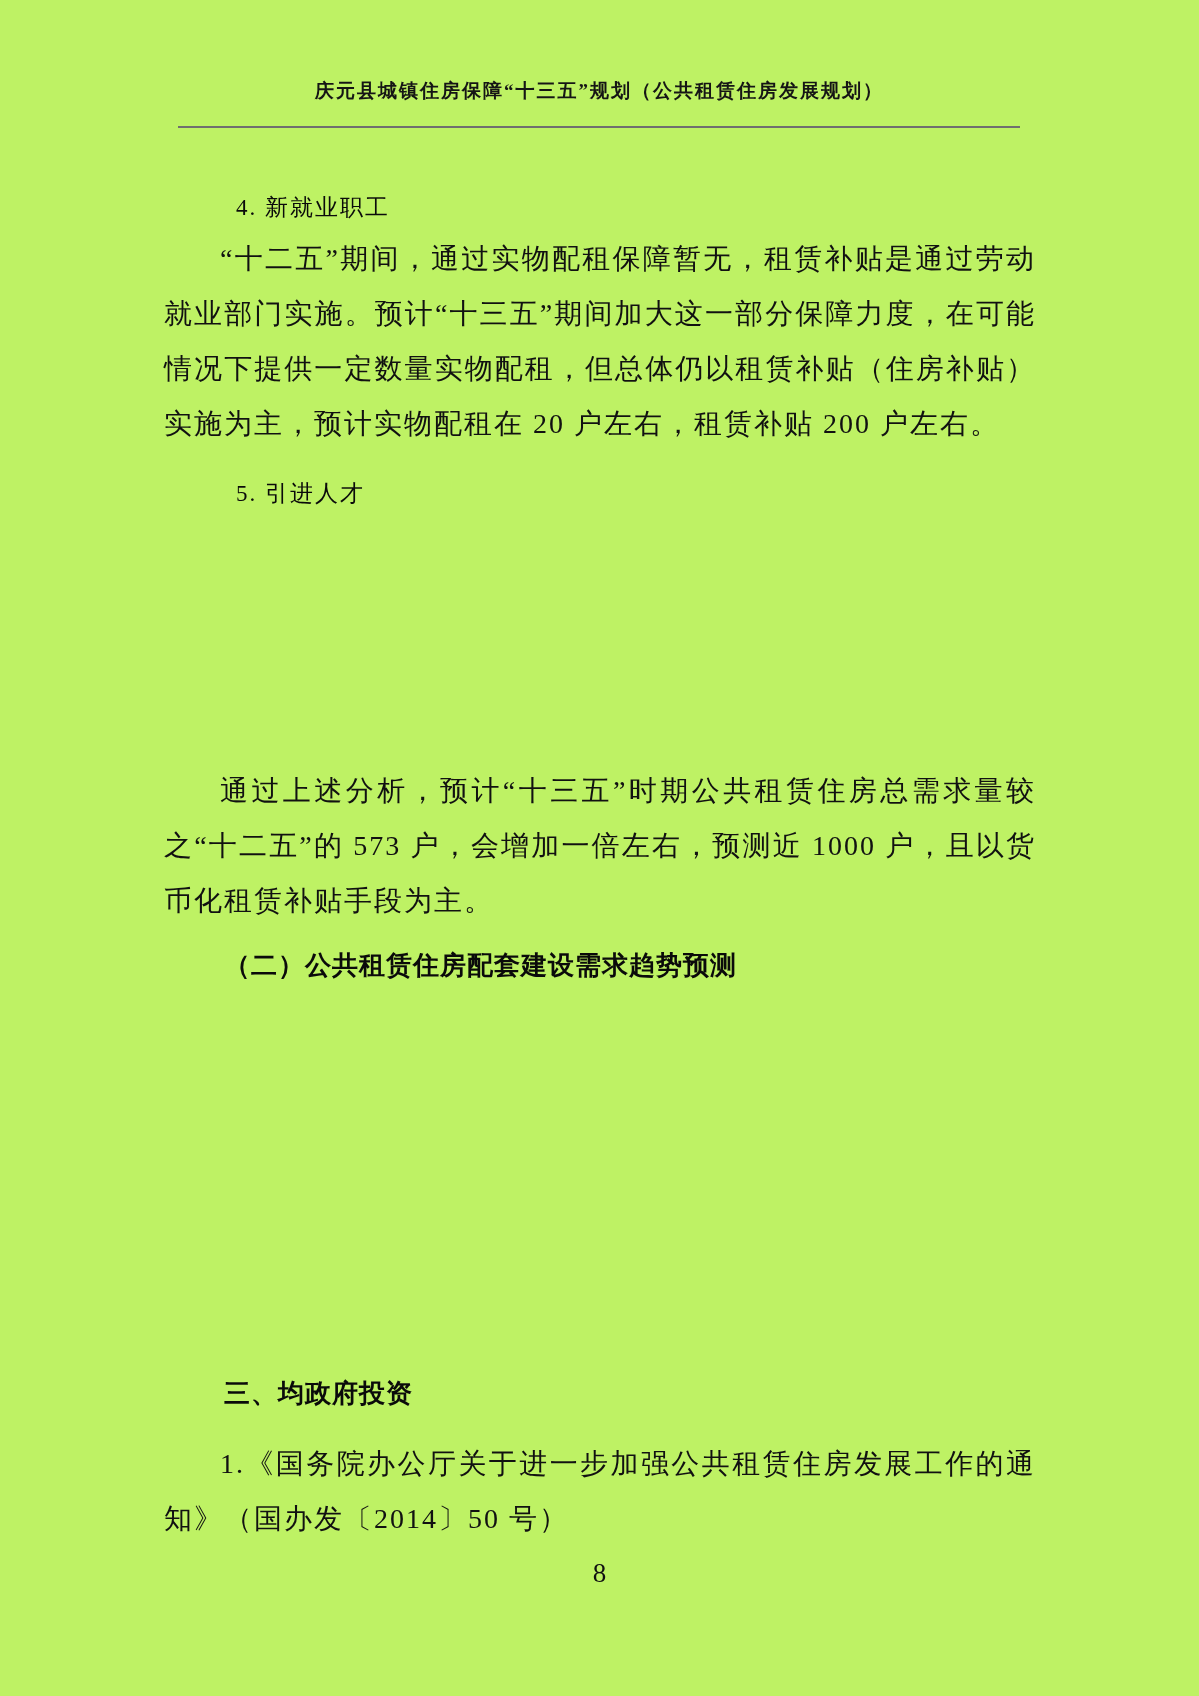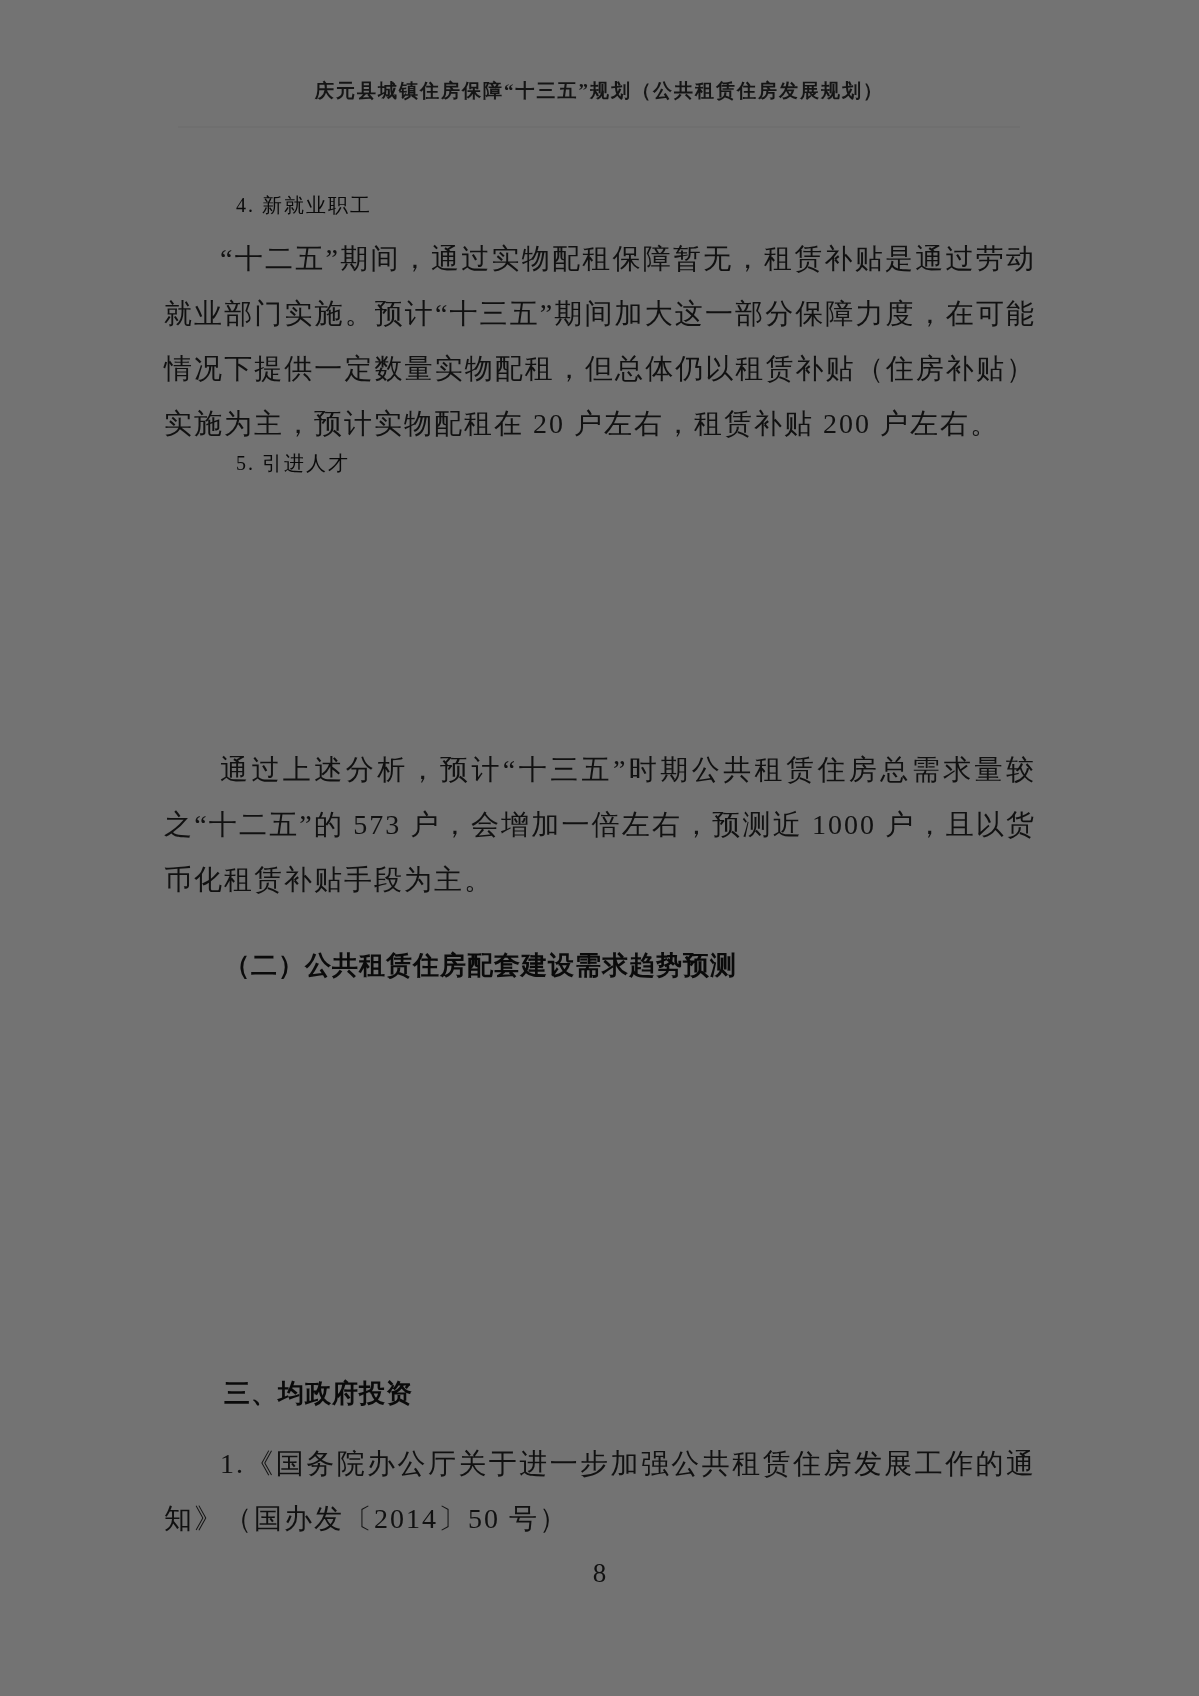--- a/index.html
+++ b/index.html
@@ -4,21 +4,21 @@
 <style>
   html, body {
     margin: 0;
     padding: 0;
     background: #ffffff;
   }
   .page {
     position: relative;
     width: 1199px;
     height: 1696px;
-    background: #737373;
+    background: #bef264;
     overflow: hidden;
     font-family: "Liberation Serif", "DejaVu Serif", serif;
     color: #111111;
   }
   .header-title {
     position: absolute;
     top: 78px;
     left: 0;
     width: 100%;
     text-align: center;
@@ -34,21 +34,21 @@
     width: 842px;
     height: 2px;
     background: #6f6f6f;
   }
   .block {
     position: absolute;
     left: 164px;
     width: 872px;
   }
   .sub-heading {
-    font-size: 20px;
+    font-size: 23px;
     letter-spacing: 2px;
     padding-left: 72px;
     color: #0a0a0a;
   }
   .section-heading {
     font-family: "Liberation Sans", "DejaVu Sans", sans-serif;
     font-weight: bold;
     font-size: 26px;
     letter-spacing: 1px;
     padding-left: 60px;
@@ -78,24 +78,24 @@
 <div class="page">
 
   <div class="header-title">庆元县城镇住房保障“十三五”规划（公共租赁住房发展规划）</div>
 
   <div class="header-rule"></div>
 
   <div class="block sub-heading" style="top:192px;">4. 新就业职工</div>
 
   <div class="block para" style="top:231px;">“十二五”期间，通过实物配租保障暂无，租赁补贴是通过劳动就业部门实施。预计“十三五”期间加大这一部分保障力度，在可能情况下提供一定数量实物配租，但总体仍以租赁补贴（住房补贴）实施为主，预计实物配租在 20 户左右，租赁补贴 200 户左右。</div>
 
-  <div class="block sub-heading" style="top:450px;">5. 引进人才</div>
+  <div class="block sub-heading" style="top:478px;">5. 引进人才</div>
 
 
-  <div class="block para" style="top:742px;">通过上述分析，预计“十三五”时期公共租赁住房总需求量较之“十二五”的 573 户，会增加一倍左右，预测近 1000 户，且以货币化租赁补贴手段为主。</div>
+  <div class="block para" style="top:763px;">通过上述分析，预计“十三五”时期公共租赁住房总需求量较之“十二五”的 573 户，会增加一倍左右，预测近 1000 户，且以货币化租赁补贴手段为主。</div>
 
   <div class="block section-heading" style="top:948px;">（二）公共租赁住房配套建设需求趋势预测</div>
 
 
   <div class="block section-heading" style="top:1376px;">三、均政府投资</div>
 
   <div class="block para" style="top:1436px;">1.《国务院办公厅关于进一步加强公共租赁住房发展工作的通知》（国办发〔2014〕50 号）</div>
 
   <div class="page-number">8</div>
 

